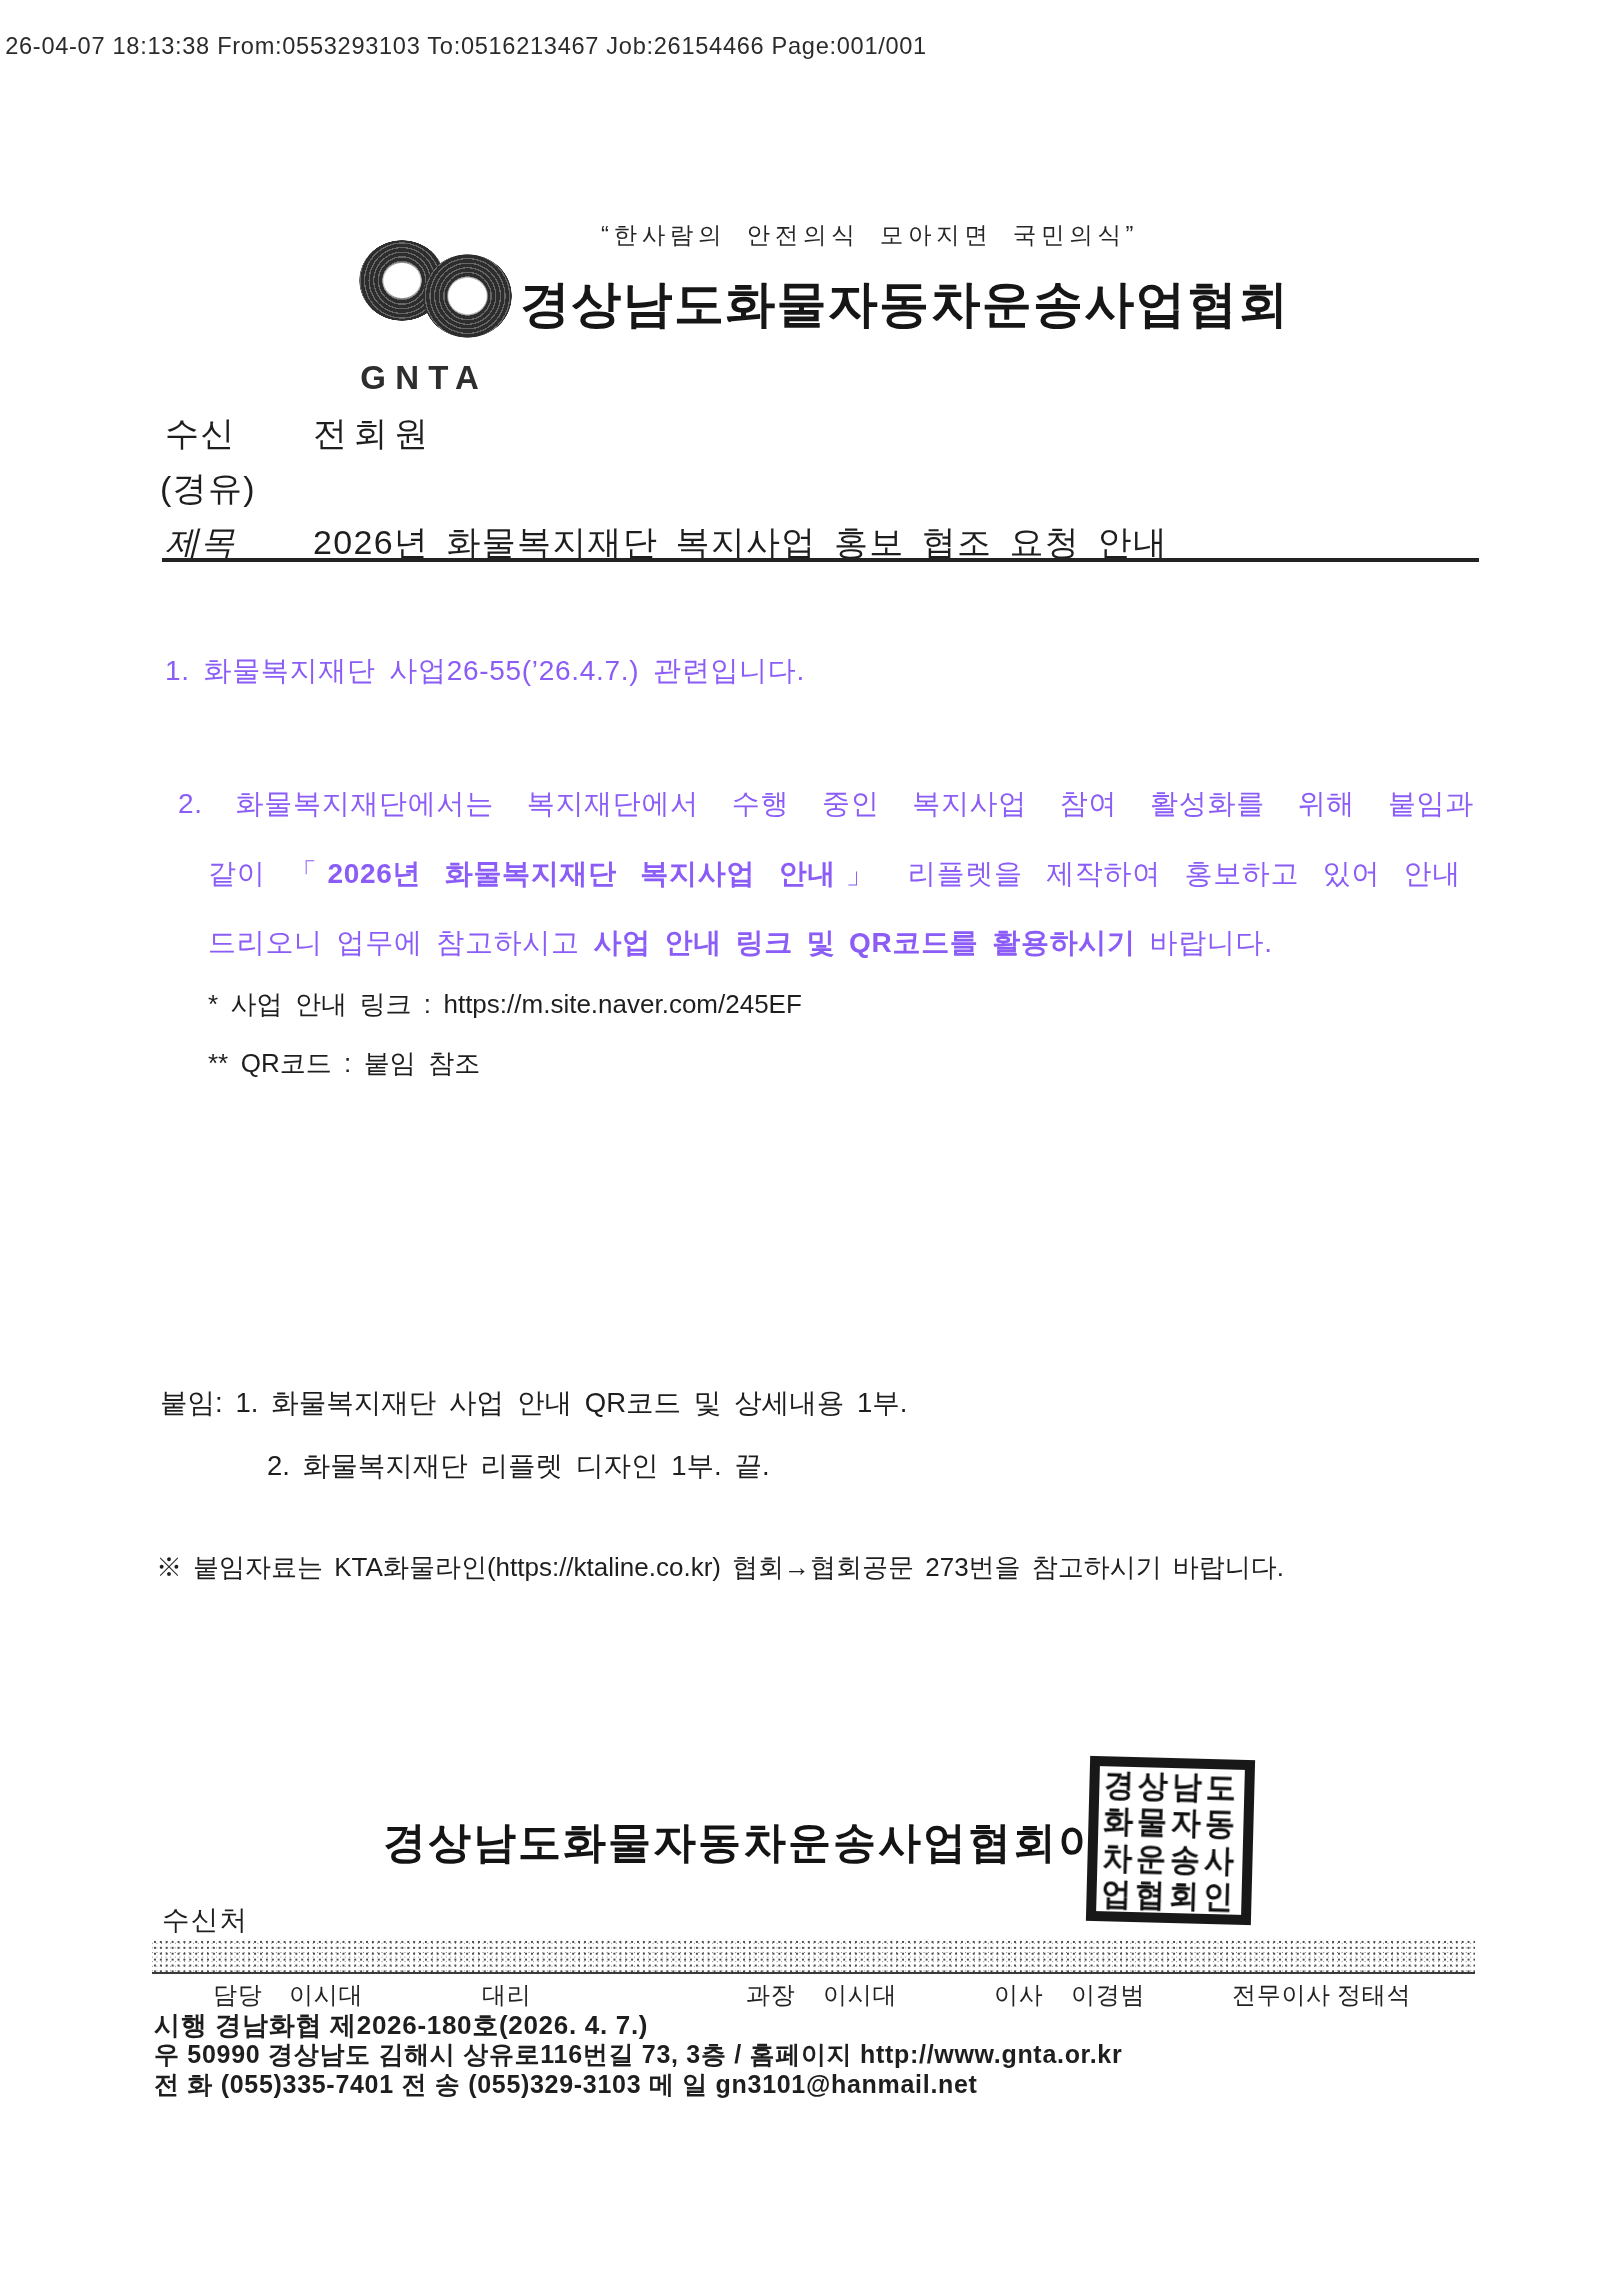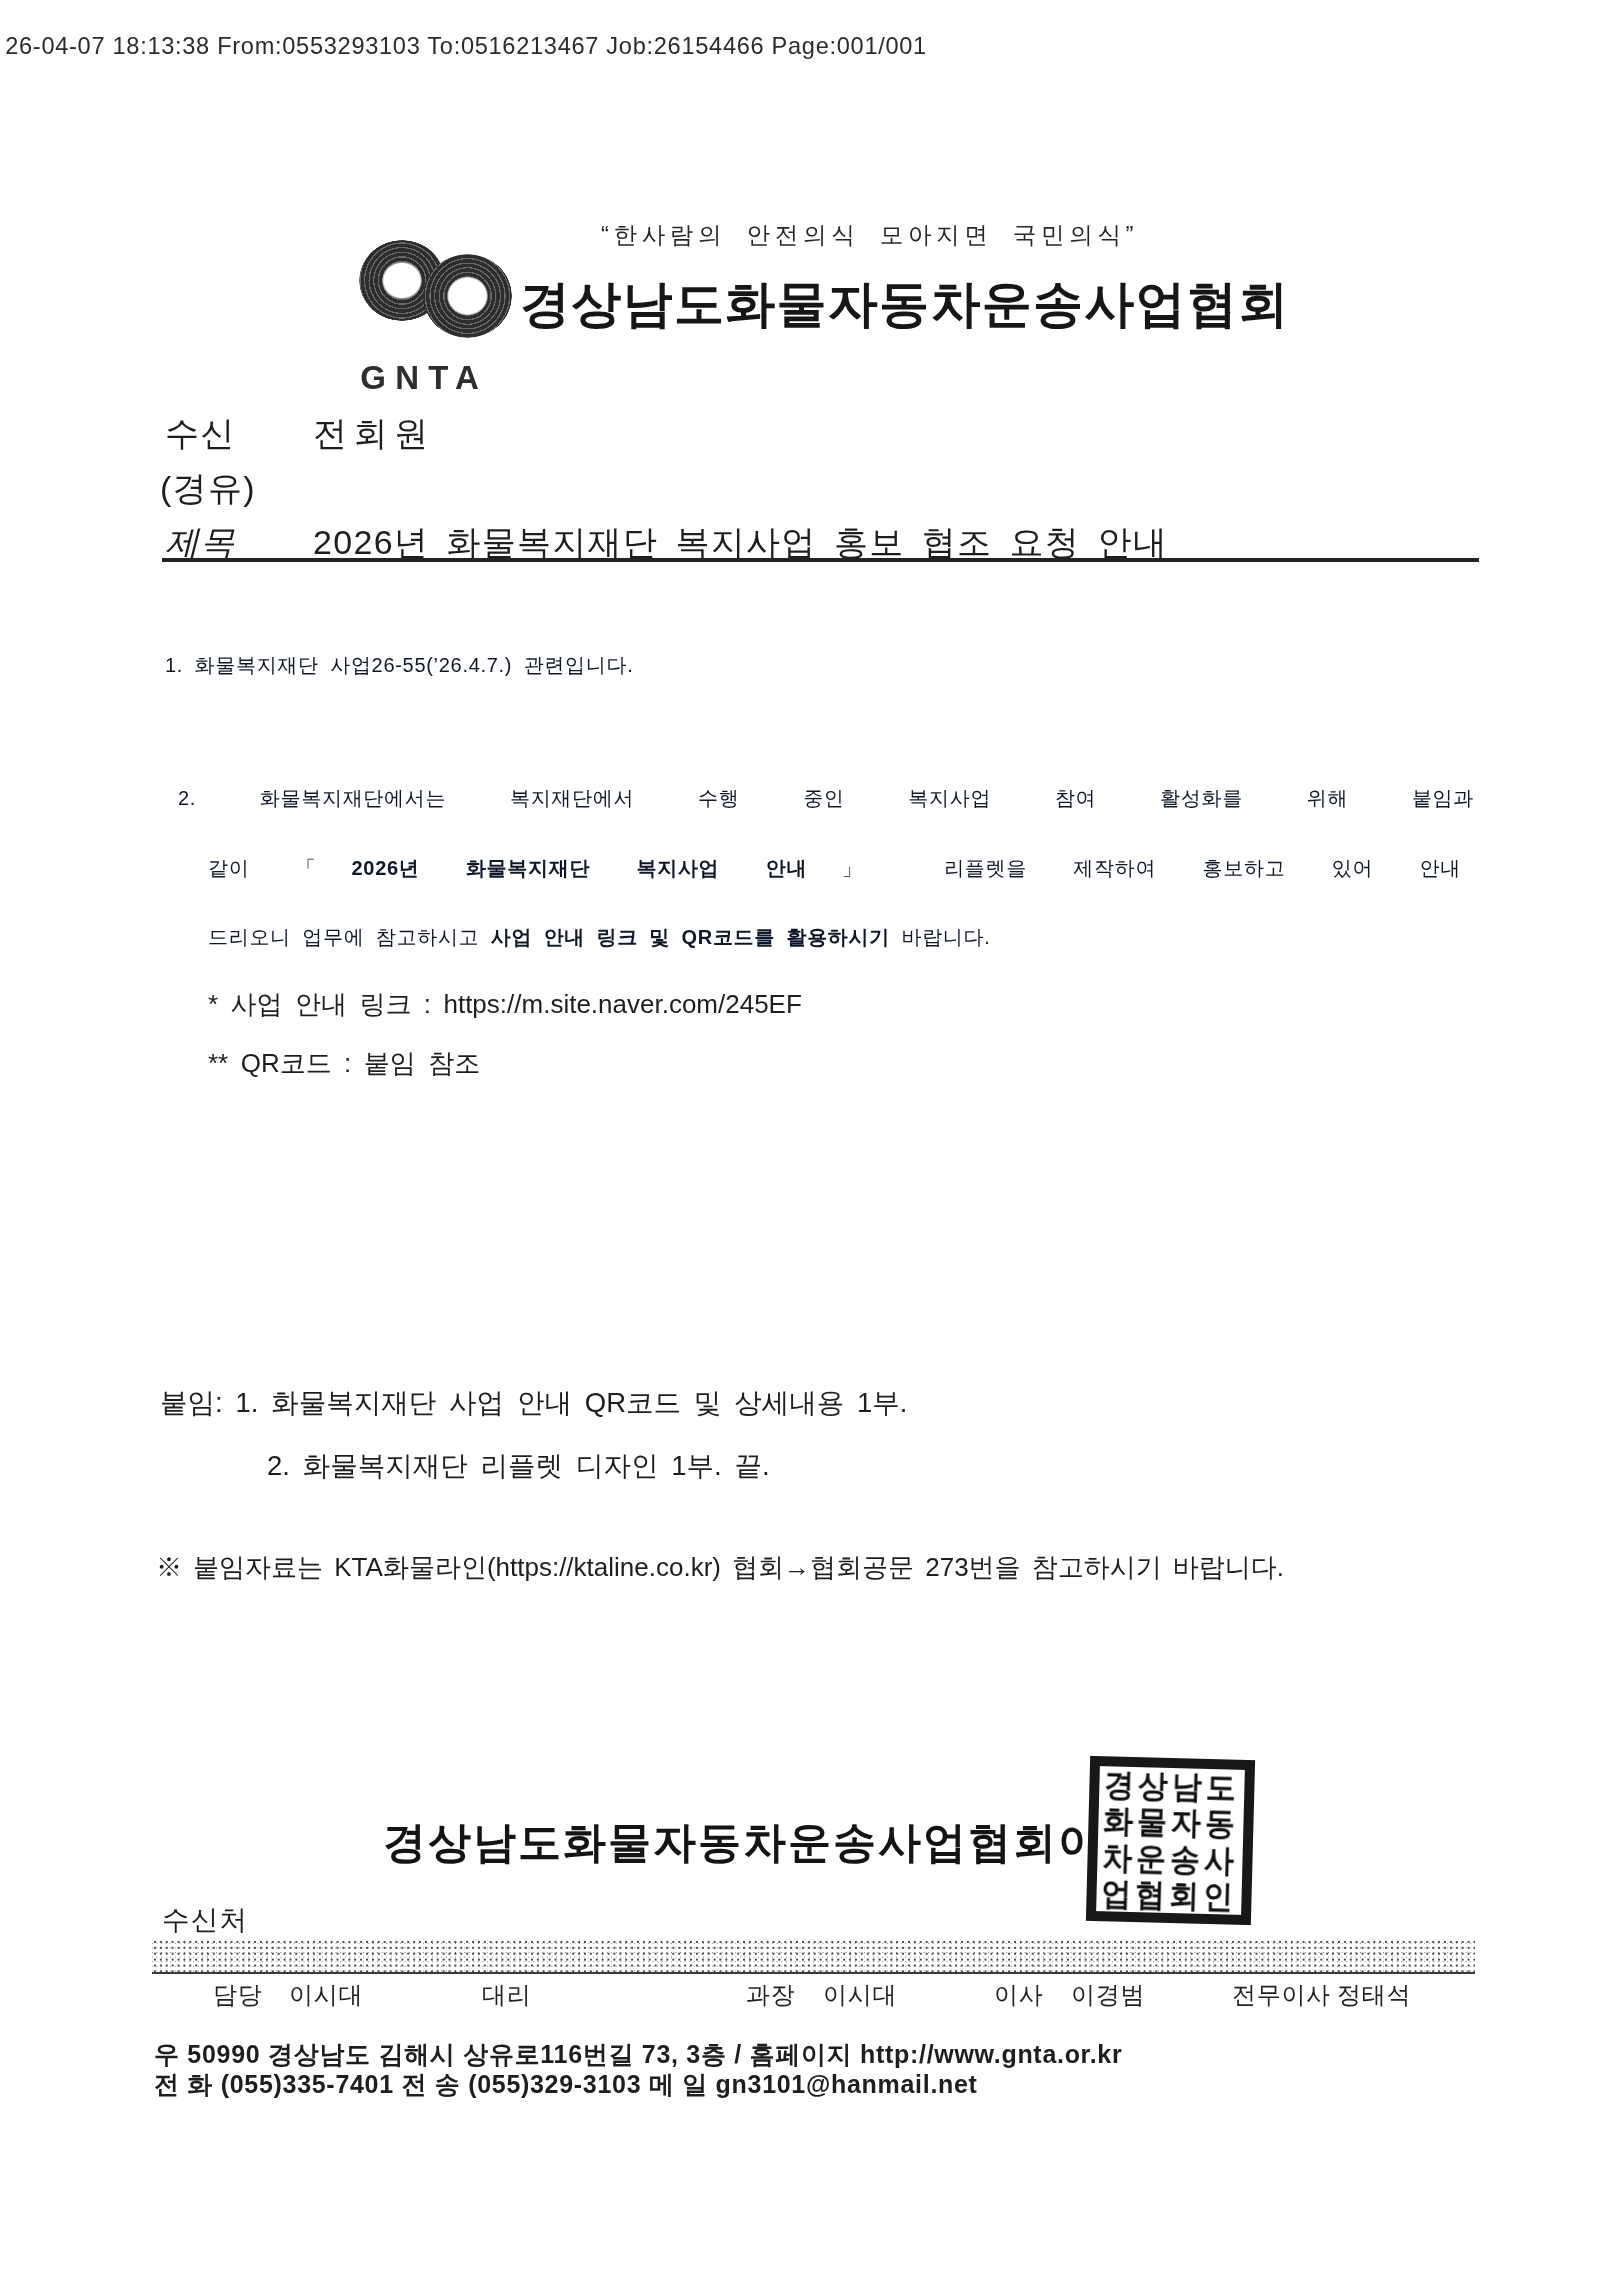--- a/index.html
+++ b/index.html
@@ -29,21 +29,21 @@
   
   .meta{font-size:34px;letter-spacing:1.3px;}
   .lbl-recv{left:165px;top:411px;}
   .val-recv{left:313px;top:411px;letter-spacing:6.5px;}
   .lbl-via{left:160px;top:466px;}
   .lbl-subj{left:165px;top:520px;font-style:italic;}
   .val-subj{left:313px;top:520px;word-spacing:6.5px;}
   .divider{left:162px;top:558px;width:1317px;height:3.9px;background:#232323;}
 
   
-  .body-txt{font-size:20px;letter-spacing:0.7px;word-spacing:5.2px;color:#0f172a;}
+  .body-txt{font-size:28px;letter-spacing:0.7px;word-spacing:5.2px;color:#8b5cf6;}
   .p1{left:165px;top:652px;}
   .p2l1{left:178px;top:785px;width:1296px;text-align:justify;text-align-last:justify;}
   .p2l2{left:208px;top:855px;width:1253px;text-align:justify;text-align-last:justify;}
   .p2l3{left:208px;top:924px;}
   .bold{font-weight:bold;}
   .note1{left:208px;top:987px;font-size:26px;word-spacing:5.2px;}
   .note2{left:208px;top:1046px;font-size:26px;word-spacing:5.2px;}
 
   
   .att1{left:160px;top:1385px;font-size:27.5px;word-spacing:5.2px;}
@@ -124,17 +124,18 @@
   <div class="abs appr a-n1">이시대</div>
   <div class="abs appr a-r2">대리</div>
   <div class="abs appr a-n2"></div>
   <div class="abs appr a-r3">과장</div>
   <div class="abs appr a-n3">이시대</div>
   <div class="abs appr a-r4">이사</div>
   <div class="abs appr a-n4">이경범</div>
   <div class="abs appr a-r5">전무이사</div>
   <div class="abs appr a-n5">정태석</div>
 
+  <div class="abs doc-line">시행  경남화협 제2026-180호(2026. 4. 7.)</div>
   <div class="abs addr-line">우 50990 경상남도 김해시 상유로116번길 73, 3층 / 홈페이지 http://www.gnta.or.kr</div>
   <div class="abs tel-line">전 화 (055)335-7401  전 송 (055)329-3103   메 일 gn3101@hanmail.net</div>
 
 </div>
 
 
 </body></html>

